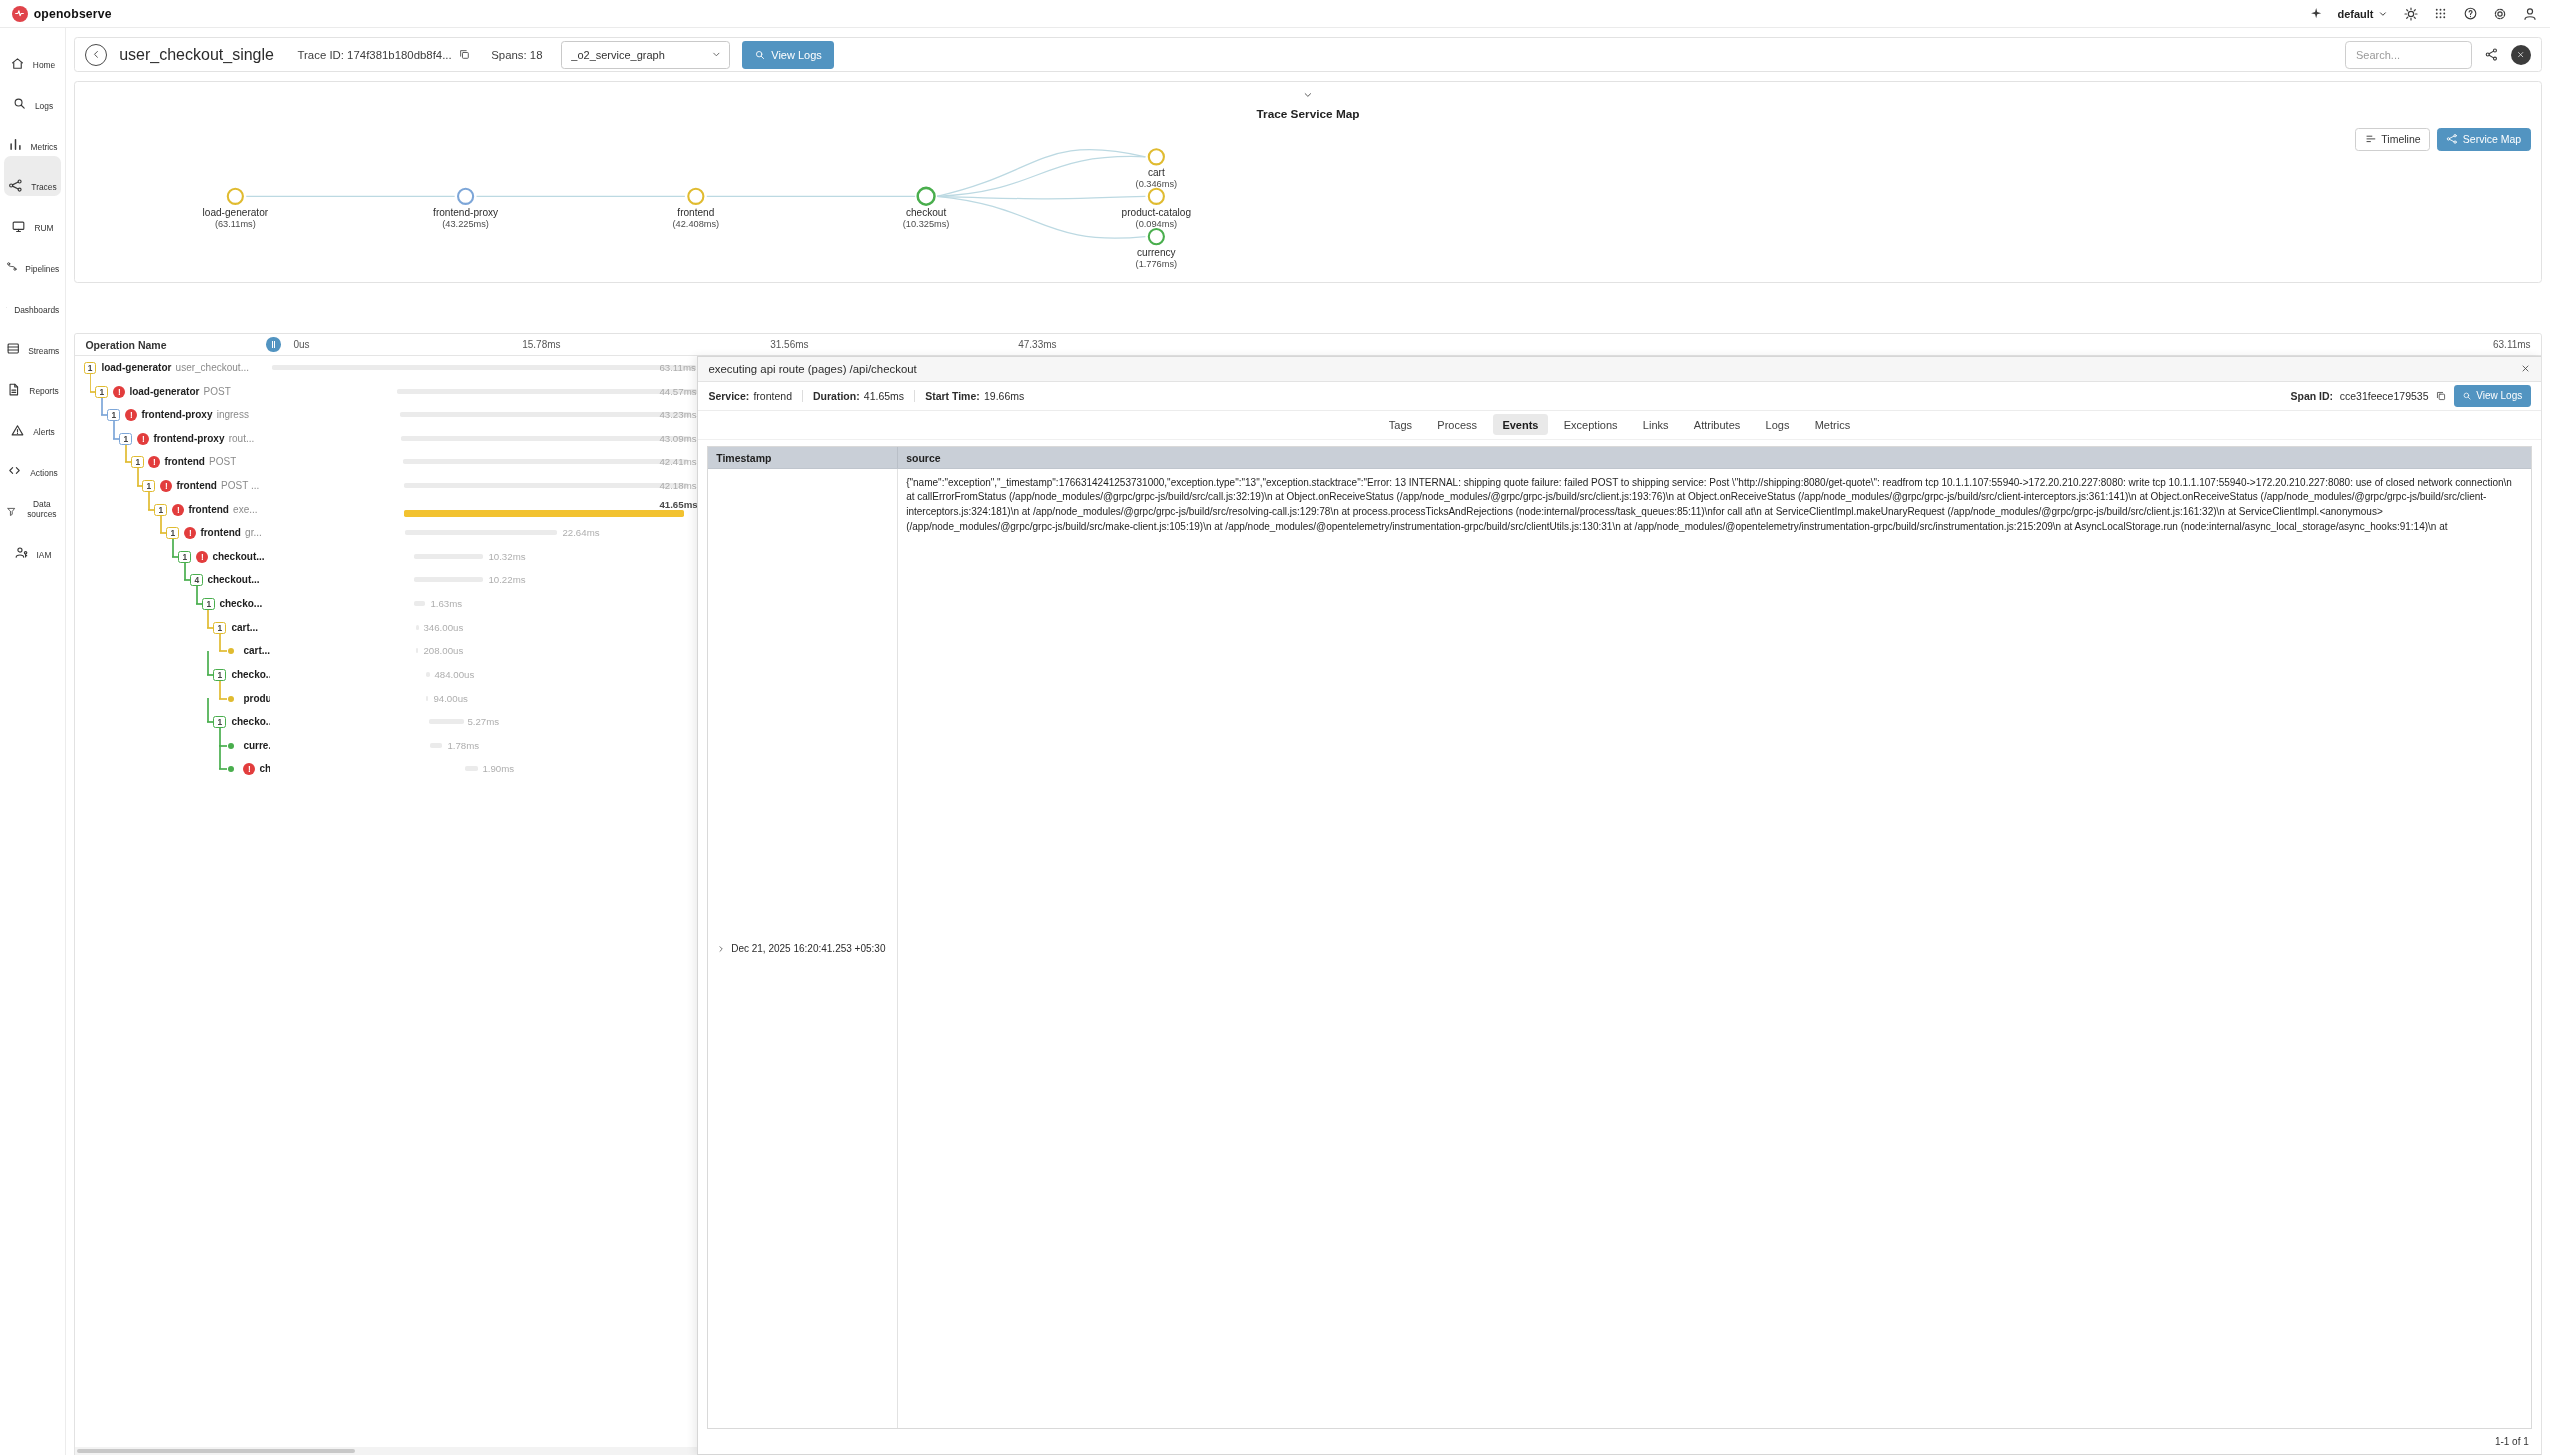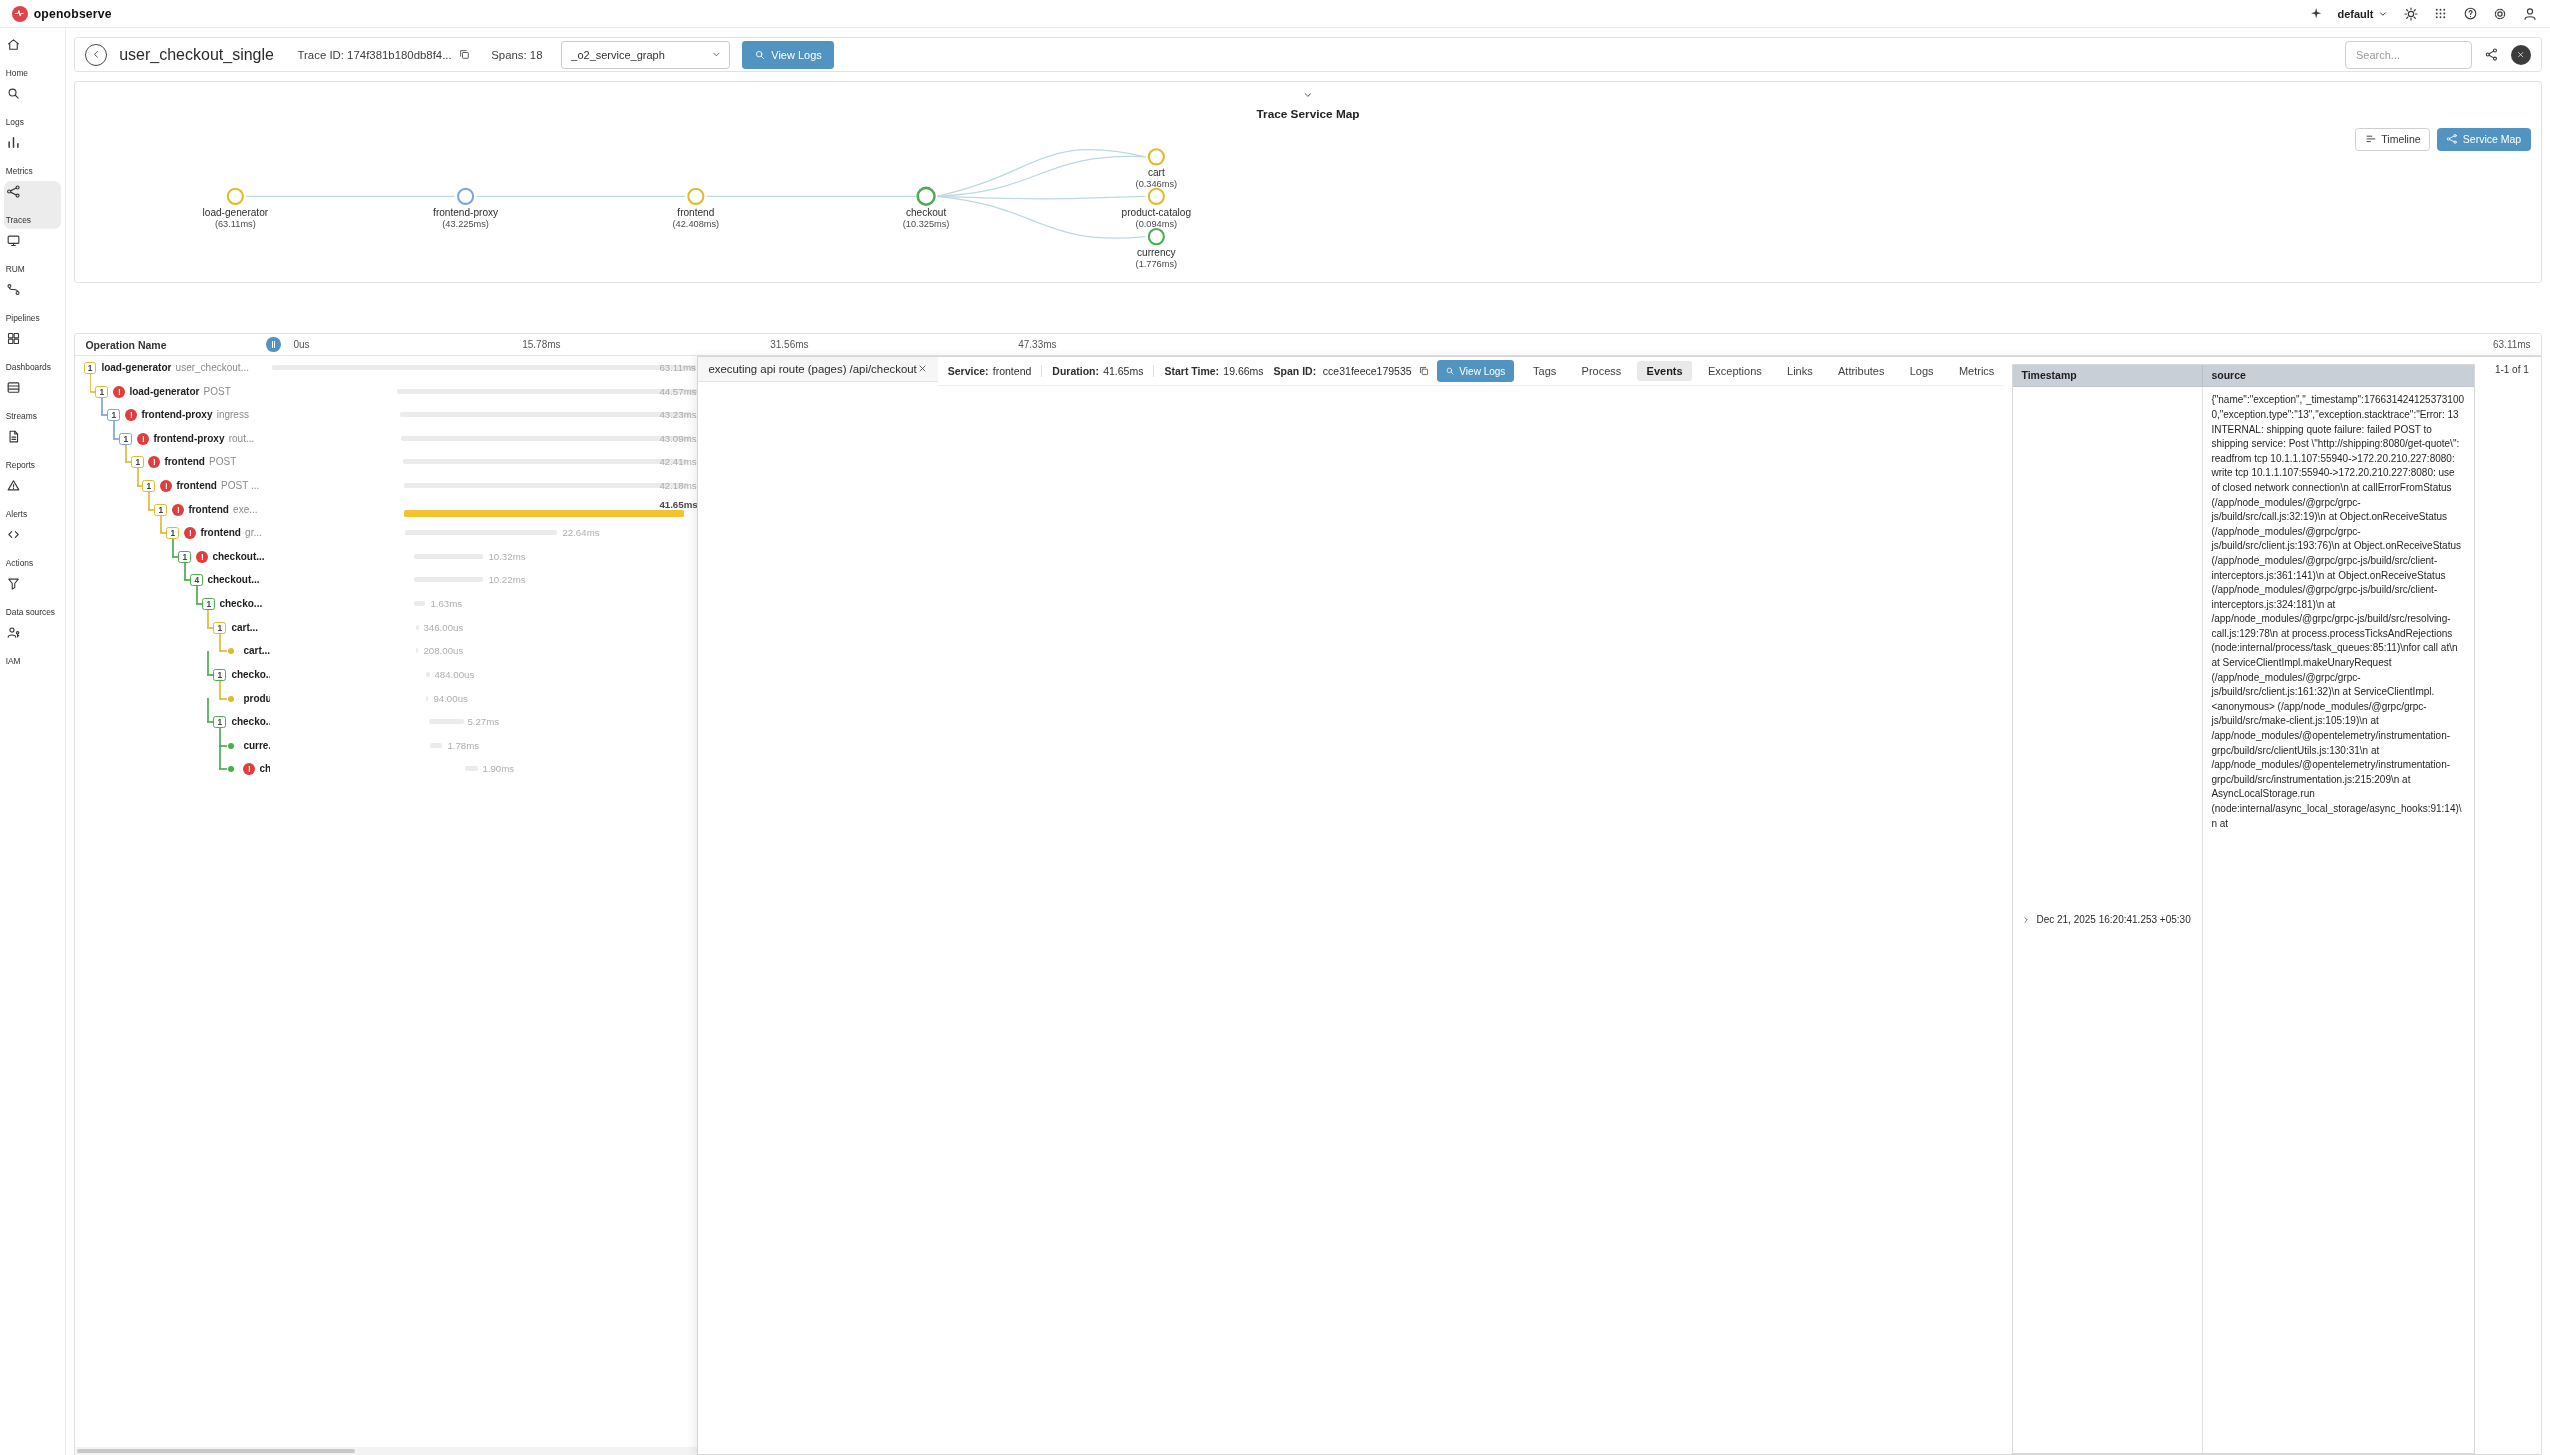--- a/index.html
+++ b/index.html
@@ -14,22 +14,22 @@
   .logo-mark { width:16px; height:16px; border-radius:50%; background:#e0434a; display:flex; align-items:center; justify-content:center; }
   .logo-text { font-size:12.2px; font-weight:700; color:#101010; letter-spacing:0.2px; }
   .topbar-right { display:flex; align-items:center; gap:14.3px; color:#3c3c3c; }
   .tb-btn { cursor:pointer; display:flex; align-items:center; }
   .org-select { display:flex; align-items:center; gap:3.4px; font-size:11px; color:#222; font-weight:600; cursor:pointer; }
 
   
   .sidebar { position:absolute; top:28px; left:0; bottom:0; width:66px; background:#fff;
     border-right:0.8px solid #ececec; display:flex; flex-direction:column; align-items:center;
     padding-top:5.9px; gap:0.8px; z-index:30; }
-  .sb-item { width:57px; min-height:40px; display:flex; flex-direction:column; align-items:flex-start;
-    justify-content:center; gap:17px; border-radius:6.7px; cursor:pointer; padding:3.4px 1.7px; color:#383838; }
+  .sb-item { width:57px; min-height:40px; display:flex; flex-direction:row; align-items:flex-end;
+    justify-content:center; gap:8px; border-radius:6.7px; cursor:pointer; padding:3.4px 1.7px; color:#383838; }
   .sb-item.active { background:#ececec; }
   .sb-label { font-size:8.4px; color:#333; text-align:center; line-height:1.12; }
   .sb-item svg { width:15px; height:15px; }
 
   
   .content { position:absolute; top:28px; left:66px; right:0; bottom:0; background:#fff; }
   .card { position:absolute; background:#fff; border:0.8px solid #e2e2e2; border-radius:3.4px; }
 
   
   .trace-head { left:8.4px; right:8.4px; top:9.3px; height:35px; display:flex; align-items:center;
@@ -91,21 +91,21 @@
   .wf-dur { position:absolute; top:0; line-height:23.6px; font-size:9.7px; color:#9a9a9a; opacity:.8; white-space:nowrap; }
   .wf-row.sel .wf-bar { top:11.8px; height:7.6px; background:var(--selbar); opacity:1; }
   .wf-row.sel .wf-dur { color:#4a4a4a; font-weight:700; opacity:1; line-height:15px; top:-0.8px; }
 
   .hscroll { position:absolute; left:0; bottom:0; width:622px; height:7.6px; background:#f3f3f3; z-index:2; }
   .hthumb { position:absolute; left:1.7px; top:1.7px; width:278px; height:4.2px; border-radius:2.5px; background:#c8c8c8; }
 
   
   .panel { position:absolute; left:622px; top:22px; right:0; bottom:0; background:#fff;
     border:0.8px solid #d6d6d6; border-right:none; box-shadow:-3.4px 0 8.4px rgba(0,0,0,.08);
-    display:flex; flex-direction:row; z-index:10; }
+    display:flex; flex-direction:column; z-index:10; }
   .panel-title { height:24.5px; flex:none; background:#f6f6f6; border-bottom:0.8px solid #e3e3e3;
     display:flex; align-items:center; padding:0 10px; font-size:11.4px; color:#2b2b2b; }
   .panel-close { margin-left:auto; color:#444; cursor:pointer; display:flex; }
   .panel-info { height:29px; flex:none; display:flex; align-items:center; padding:0 10px; gap:0;
     border-bottom:0.8px solid #ececec; font-size:10.5px; color:#2d2d2d; }
   .info-item { display:flex; gap:4.2px; padding:0 10px; border-right:0.8px solid #ddd; white-space:nowrap; }
   .info-item:first-child { padding-left:0; }
   .info-item.last { border-right:none; }
   .info-label { font-weight:700; }
   .spanid-group { margin-left:auto; display:flex; align-items:center; gap:6.7px; white-space:nowrap; }

